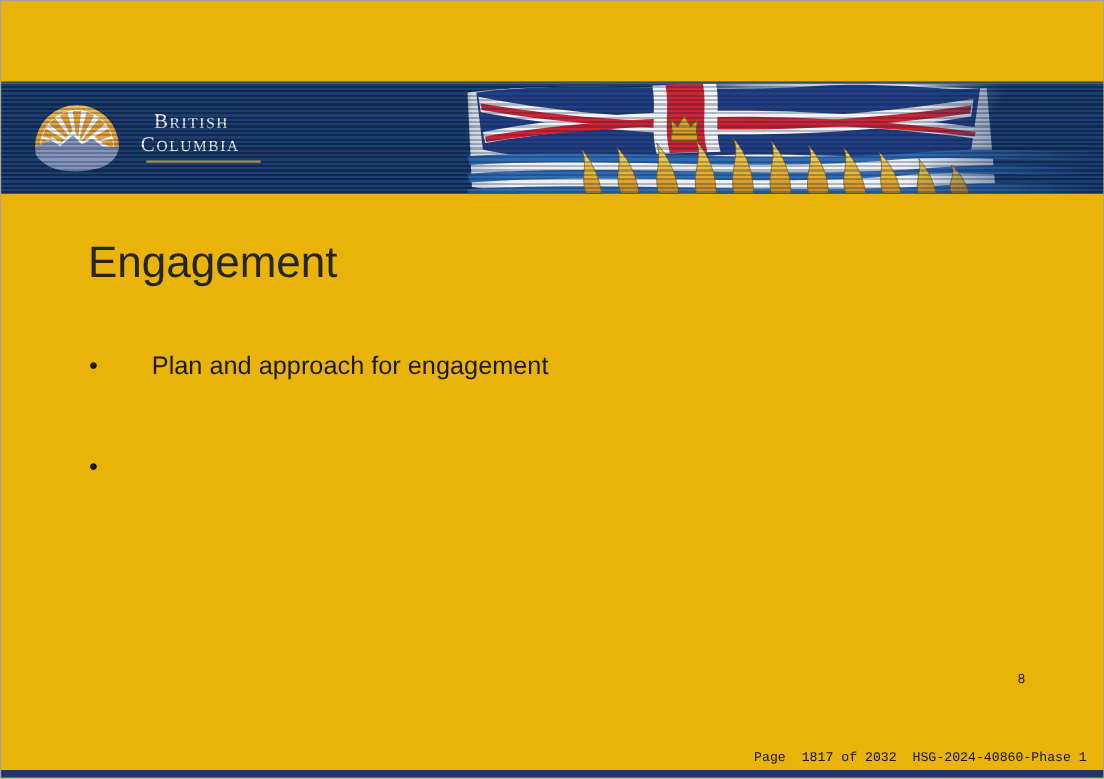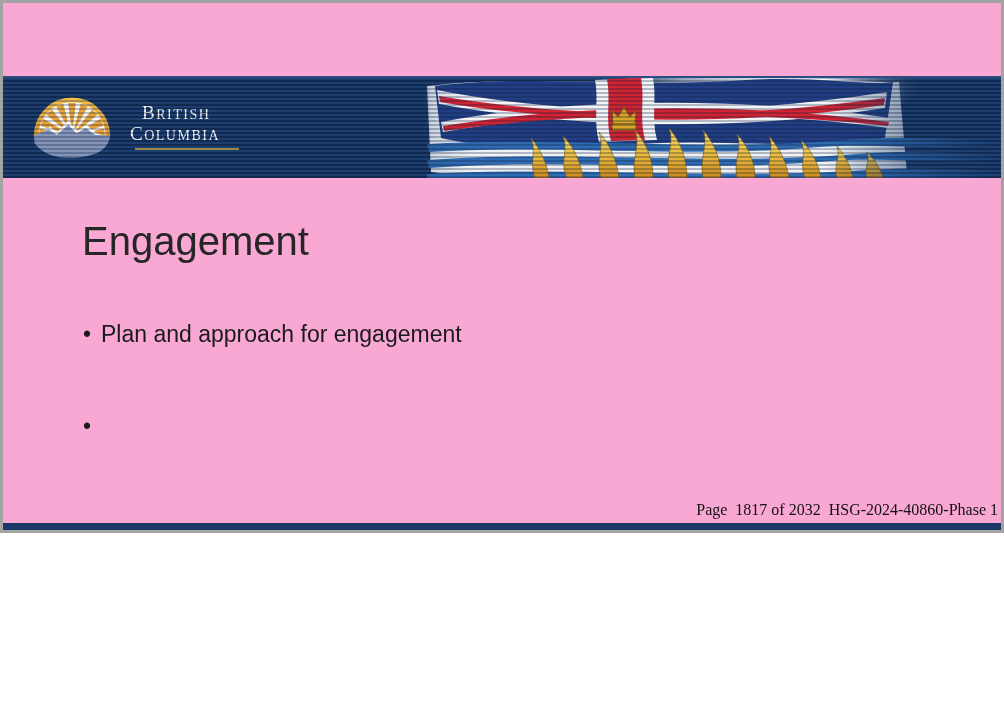--- a/index.html
+++ b/index.html
@@ -1,21 +1,21 @@
 <!DOCTYPE html>
 <html><head>
 <meta charset="utf-8">
 <style>
   html,body{margin:0;padding:0;background:#fff;}
   .slide{
     position:relative;
-    width:1004px;height:533px;
+    width:1004px;height:708px;
     box-sizing:border-box;
-    border:3px solid #a3a3a3;
-    background:#f9a8d4;
+    border:1px solid #a3a3a3;
+    background:#eab308;
     overflow:hidden;
     font-family:"Liberation Sans",sans-serif;
   }
 
   
   .banner{
     position:absolute;left:0;top:73px;width:1004px;height:102px;
     background:repeating-linear-gradient(180deg,#1c3f70 0px,#1c3f70 2px,#132f5b 2px,#132f5b 4px);
     border-top:2px solid #2b4d80;
     box-sizing:border-box;
@@ -39,31 +39,31 @@
   .logo-underline{height:2px;width:104px;margin-left:5px;margin-top:3px;background:#d9b54a;}
 
   
   .title{
     position:absolute;left:79px;top:216px;margin:0;
     font-size:40px;font-weight:300;color:#262626;letter-spacing:0px;
   }
   .bullets{position:absolute;left:80px;top:316px;margin:0;padding:0;list-style:none;}
   .bullet-item{display:flex;align-items:flex-start;font-size:23px;color:#1a1a1a;margin-bottom:62px;}
   .bullet-dot{width:18px;flex:0 0 18px;font-size:23px;line-height:30px;}
-  .bullet-text{line-height:30px;}
+  .bullet-text{line-height:30px;margin-left:39px;}
 
   .page-number{
     position:absolute;right:71px;top:609px;
     font-size:12px;color:#1a1a1a;
   }
 
   
   .footer-text{
-    position:absolute;right:3px;bottom:11px;
-    font-family:Liberation Serif, serif;font-size:16px;color:#111;
+    position:absolute;right:15px;bottom:11px;
+    font-family:Liberation Mono, monospace;font-size:12px;color:#111;
     white-space:pre;
   }
   .bottom-bar{
     position:absolute;left:0;bottom:0;width:1004px;height:7px;
     background:#1b3968;
   }
 </style>
 </head>
 <body>
 

